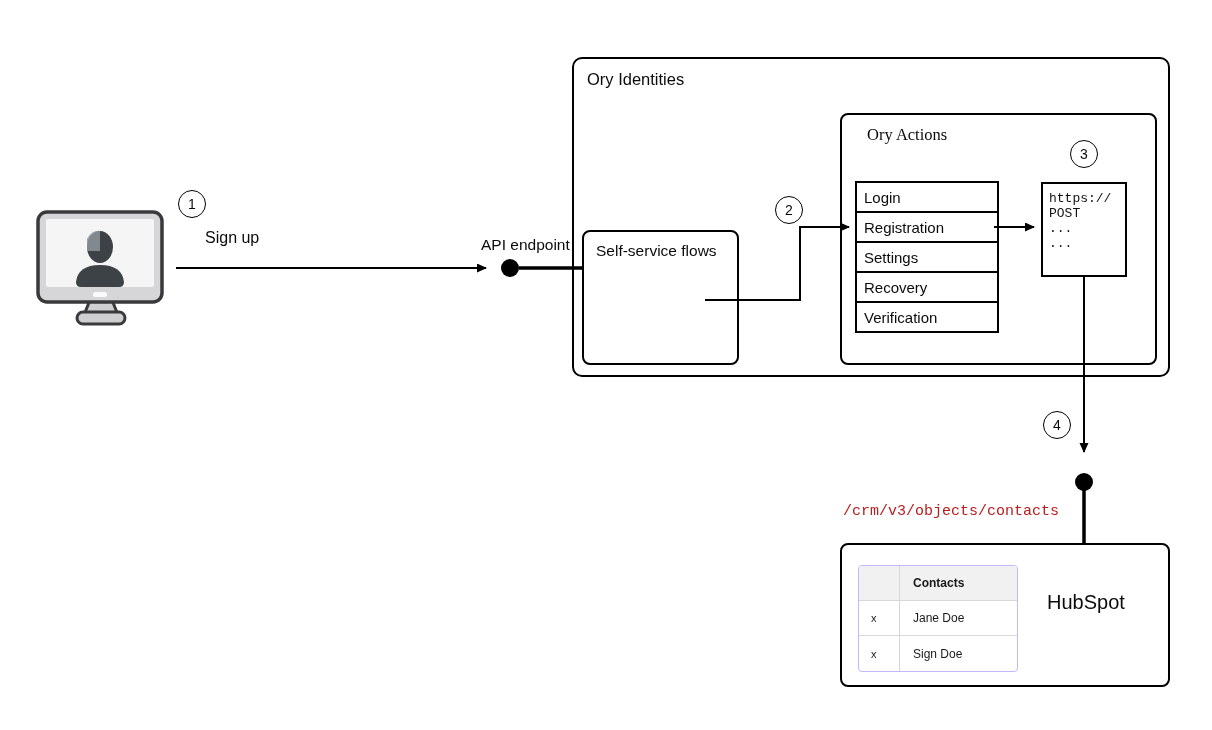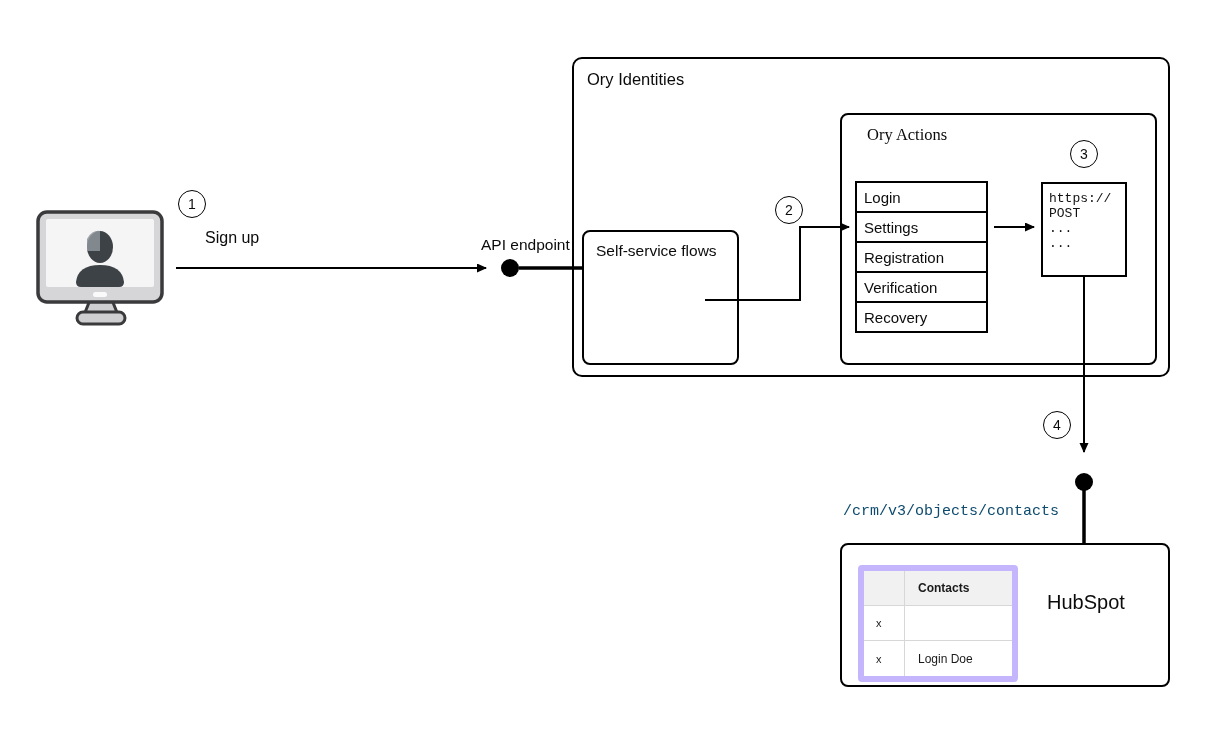--- a/index.html
+++ b/index.html
@@ -12,42 +12,42 @@
     position:absolute;border:2px solid #000;border-radius:10px;background:#fff;
     box-sizing:border-box;
   }
   .box-label{font-size:16px;color:#0b0b0b;white-space:nowrap;}
   .step-circle{
     position:absolute;width:26px;height:26px;border:1.5px solid #000;border-radius:50%;
     background:#fff;display:flex;align-items:center;justify-content:center;
     font-size:14px;line-height:1;z-index:6;
   }
   .flows-table{
-    position:absolute;left:855px;top:181px;width:133px;
+    position:absolute;left:855px;top:181px;width:144px;
     border:2px solid #000;background:#fff;box-sizing:border-box;z-index:2;
   }
   .flow-row{
     height:28px;border-bottom:2px solid #000;display:flex;align-items:center;
     padding-left:7px;font-size:15px;box-sizing:content-box;
   }
   .flow-row:last-child{border-bottom:none;}
   .code-box{
     position:absolute;left:1041px;top:182px;width:86px;height:95px;
     border:2.5px solid #000;background:#fff;box-sizing:border-box;z-index:2;
     font-family:"Liberation Mono",monospace;font-size:13px;line-height:15px;
     padding:7px 0 0 6px;color:#111;
   }
   .code-box div{white-space:pre;}
   .mono-label{
     position:absolute;font-family:"Liberation Mono",monospace;font-size:15px;
-    color:#0c4a6e;white-space:nowrap;
+    color:#b91c1c;white-space:nowrap;
   }
   .contacts-table{
     position:absolute;left:16px;top:20px;width:160px;
-    border:6px solid #c4b5fd;border-radius:4px;background:#fff;
+    border:1px solid #c4b5fd;border-radius:4px;background:#fff;
     box-sizing:border-box;overflow:hidden;font-size:12px;color:#1a1a1a;
   }
   .ct-row{display:flex;height:35px;border-bottom:1px solid #d7d7d7;box-sizing:border-box;}
   .ct-row:last-child{border-bottom:none;}
   .ct-header{background:#f1f1f2;font-weight:bold;}
   .ct-c1{width:41px;border-right:1px solid #d7d7d7;display:flex;align-items:center;
          padding-left:12px;box-sizing:border-box;font-size:11px;}
   .ct-c2{flex:1;display:flex;align-items:center;padding-left:13px;box-sizing:border-box;}
   .label{position:absolute;white-space:nowrap;}
   svg.overlay{position:absolute;left:0;top:0;z-index:5;pointer-events:none;}
@@ -97,48 +97,49 @@
   <div class="box" style="left:582px;top:230px;width:157px;height:135px;border-radius:8px;z-index:2;padding-left:22px;">
     <div class="box-label" style="position:absolute;left:12px;top:10px;font-size:15.5px;">Self-service flows</div>
   </div>
 
   <div class="box" style="left:840px;top:113px;width:317px;height:252px;border-radius:8px;">
     <div class="box-label" style="position:absolute;left:25px;top:10px;font-size:16.5px;font-family:Liberation Serif, serif;">Ory Actions</div>
   </div>
 
   <div class="flows-table">
     <div class="flow-row">Login</div>
+    <div class="flow-row">Registration</div>
     <div class="flow-row">Settings</div>
-    <div class="flow-row">Registration</div>
+    <div class="flow-row">Recovery</div>
     <div class="flow-row">Verification</div>
-    <div class="flow-row">Recovery</div>
   </div>
 
   <div class="code-box">
     <div>https://</div>
     <div>POST</div>
     <div>...</div>
     <div>...</div>
   </div>
 
   <div class="mono-label" style="left:843px;top:503px;">/crm/v3/objects/contacts</div>
 
   <div class="box" style="left:840px;top:543px;width:330px;height:144px;border-radius:8px;">
     <div class="box-label" style="position:absolute;left:205px;top:22px;font-size:20px;margin-top:24px;">HubSpot</div>
     <div class="contacts-table">
       <div class="ct-row ct-header">
         <div class="ct-c1"></div>
         <div class="ct-c2">Contacts</div>
       </div>
       <div class="ct-row">
         <div class="ct-c1">x</div>
+        <div class="ct-c2">Jane Doe</div>
       </div>
       <div class="ct-row">
         <div class="ct-c1">x</div>
-        <div class="ct-c2">Login Doe</div>
+        <div class="ct-c2">Sign Doe</div>
       </div>
     </div>
   </div>
 
   <svg class="overlay" width="1212" height="730" viewBox="0 0 1212 730">
     <defs>
       <marker id="arrow" markerWidth="11" markerHeight="10" refX="9" refY="4.5" orient="auto" markerUnits="userSpaceOnUse">
         <path d="M0,0 L10,4.5 L0,9 Z" fill="#000"></path>
       </marker>
     </defs>

